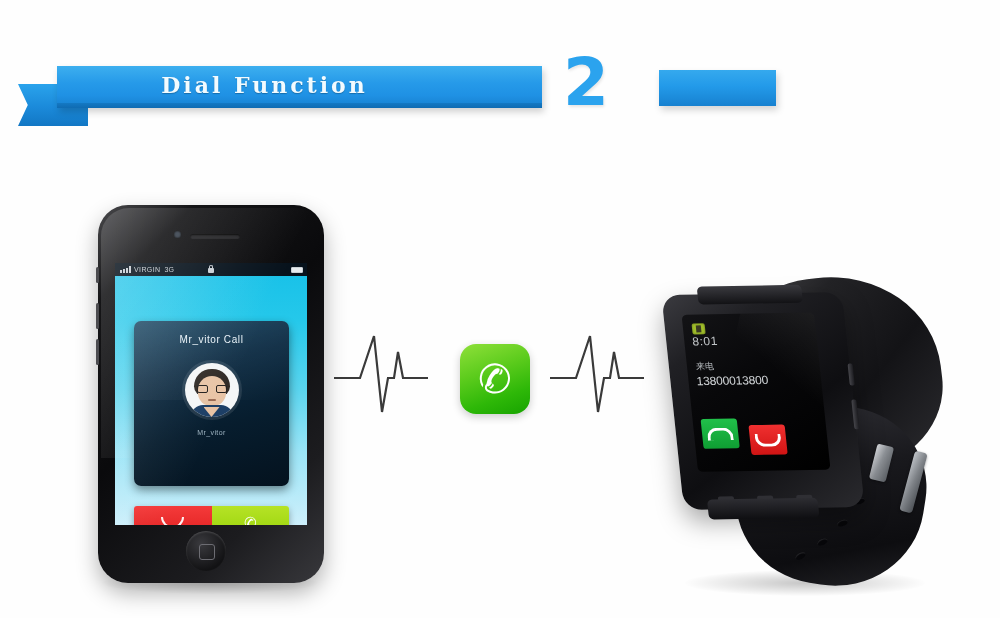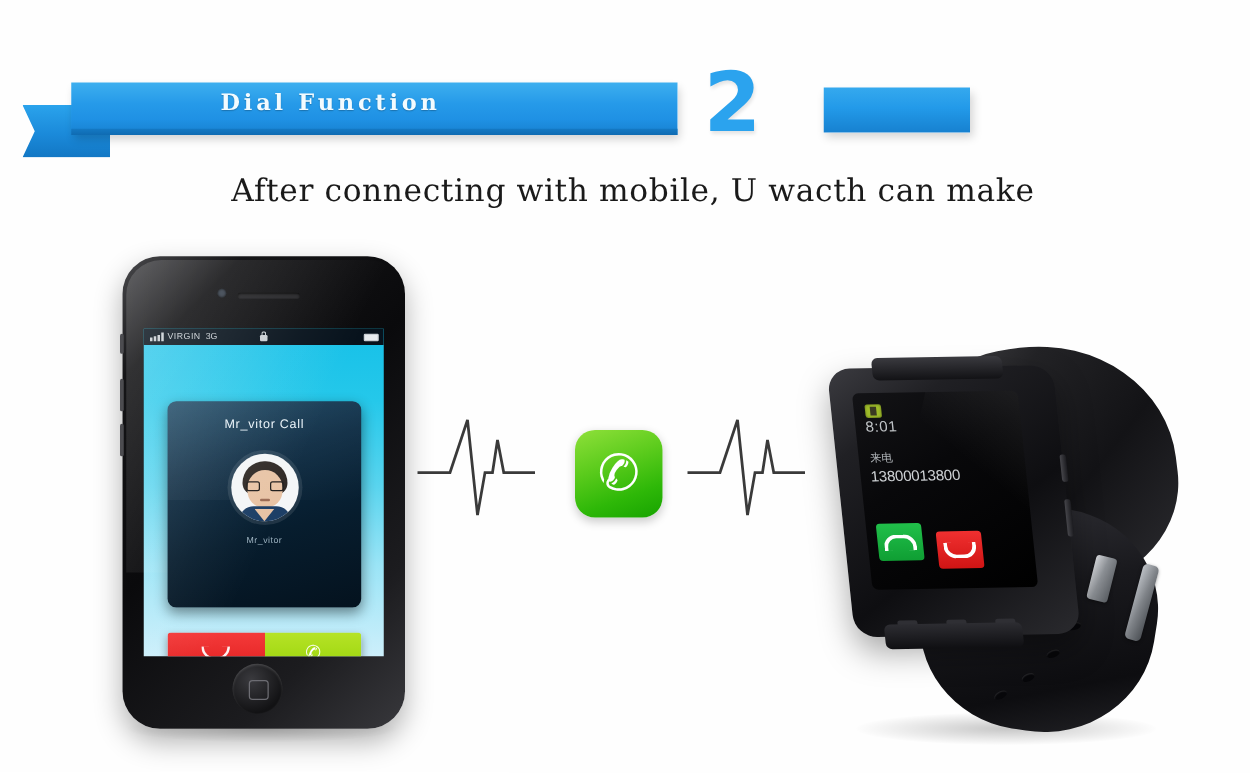--- a/index.html
+++ b/index.html
@@ -57,21 +57,21 @@
     height: 5px;
     background: linear-gradient(180deg, #1479c4 0%, #0f6bb2 100%);
   }
   .ribbon-title {
     position: absolute;
     left: 0; right: 0;
     top: 6px;
     text-align: center;
     color: #f2fbff;
     font-family: "DejaVu Serif", "Liberation Serif", serif;
-    font-size: 18px;
+    font-size: 22px;
     letter-spacing: 3px;
     font-weight: 600;
     text-shadow: 0 1px 1px rgba(0,0,0,0.25);
     padding-right: 70px;
     white-space: nowrap;
   }
 
   .step-number {
     position: absolute;
     left: 563px;
@@ -628,21 +628,20 @@
   <div class="banner-area">
     <div class="ribbon-tail"></div>
     <div class="ribbon-bar">
       <div class="ribbon-title">Dial Function</div>
     </div>
     <div class="step-number">2</div>
     <div class="banner-block"></div>
   </div>
 
   <div class="description">
-    <span class="desc-line line1">After connecting with mobile, U wacth can make</span>
   </div>
 
   <div class="phone-shadow"></div>
   <div class="phone">
     <div class="phone-body"></div>
     <div class="phone-btn-left pb1"></div>
     <div class="phone-btn-left pb2"></div>
     <div class="phone-btn-left pb3"></div>
     <div class="phone-cam"></div>
     <div class="phone-speaker"></div>

